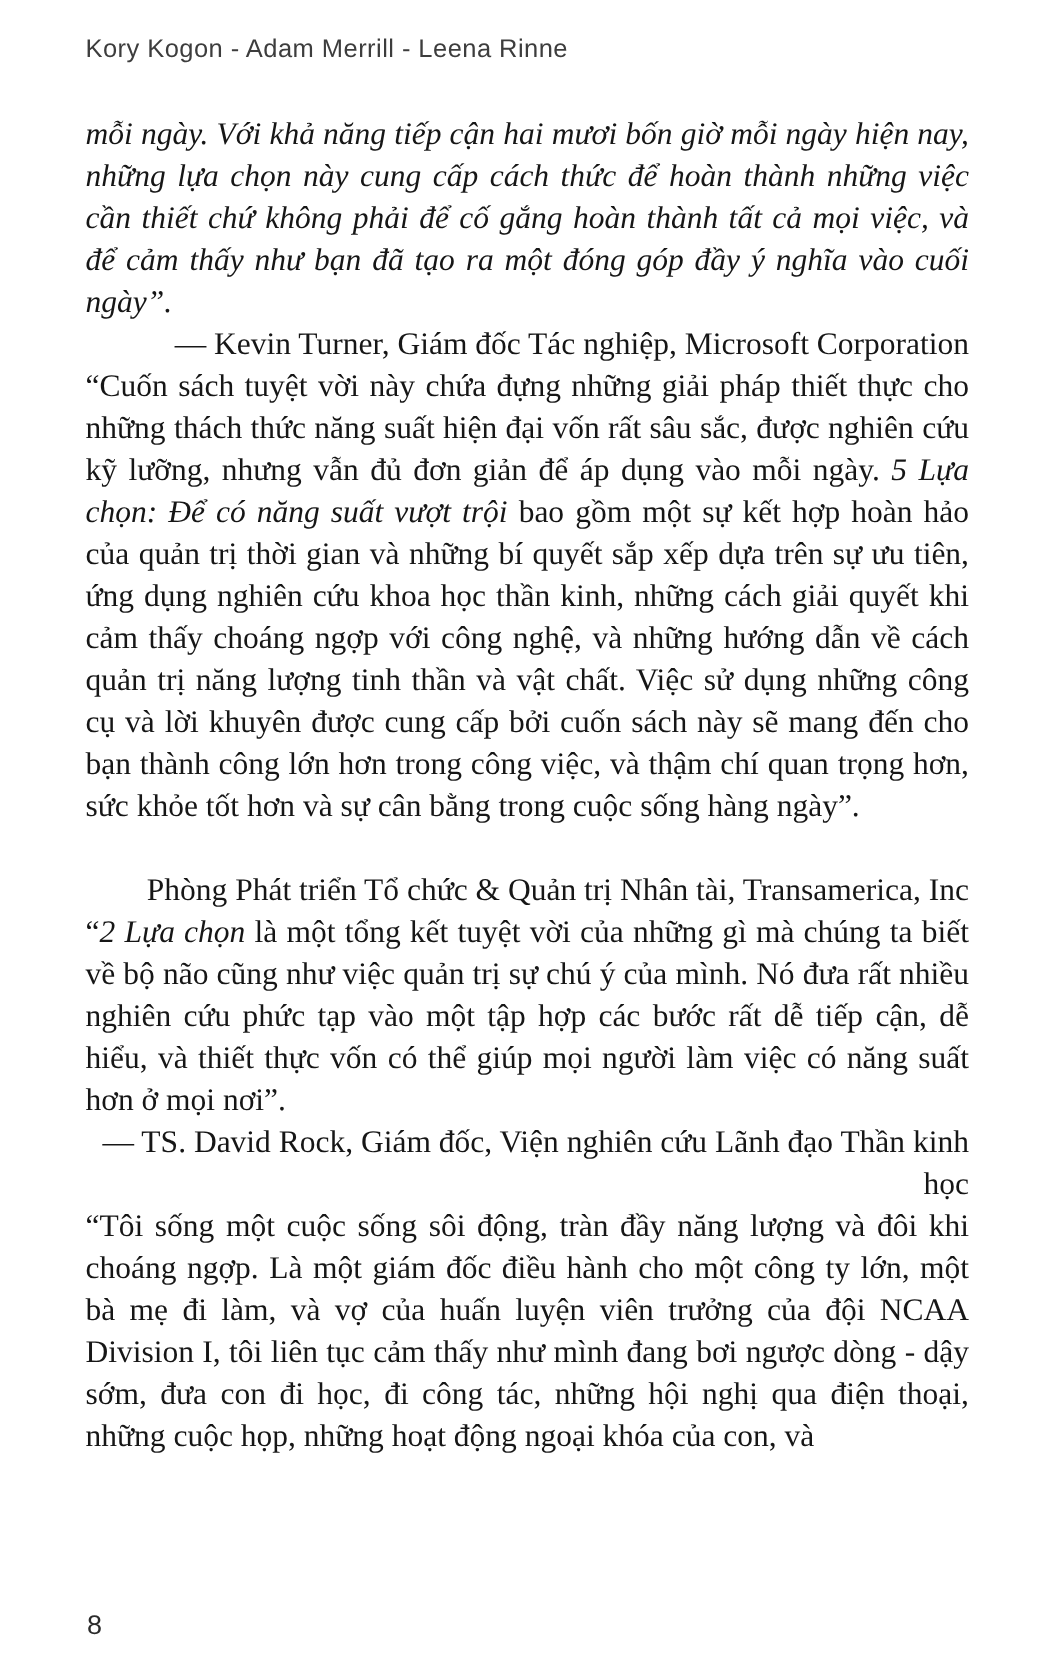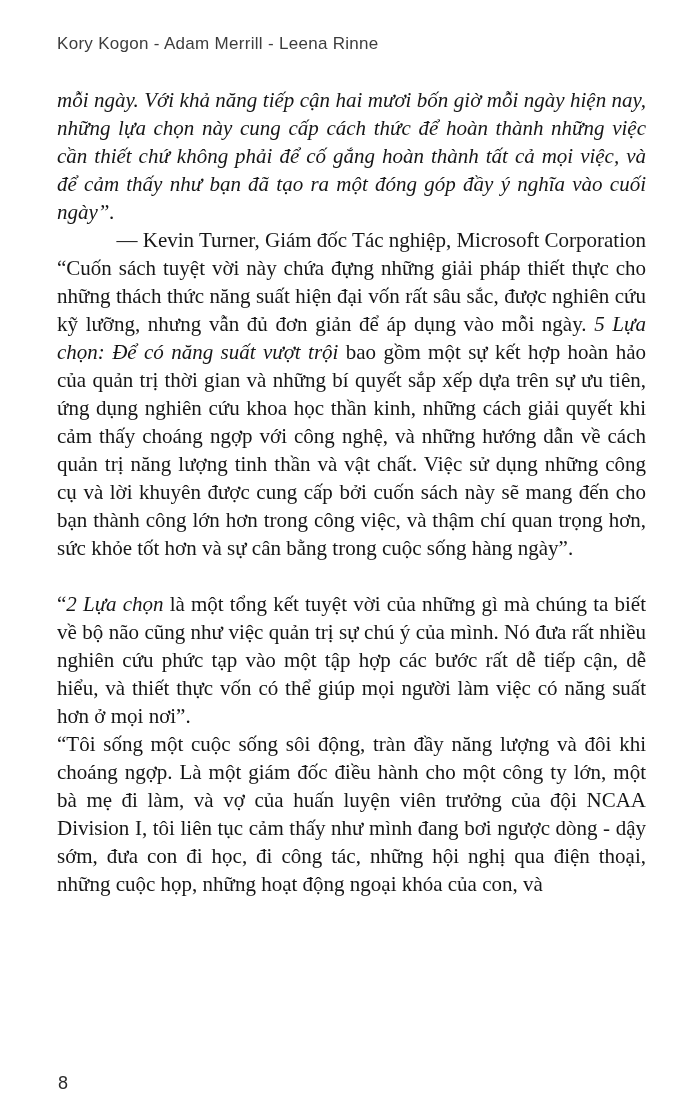--- a/index.html
+++ b/index.html
@@ -11,21 +11,21 @@
     width: 700px;
     height: 1120px;
     overflow: hidden;
     font-family: "Liberation Serif", serif;
   }
   .page {
     position: relative;
     box-sizing: border-box;
     width: 700px;
     height: 1120px;
-    padding: 33px 54px 0 57px;
+    padding: 22px 54px 0 57px;
     background: #ffffff;
   }
   .running-header {
     font-family: "Liberation Sans", sans-serif;
     font-size: 17px;
     line-height: 22px;
     color: #3d3d3d;
     letter-spacing: 0.3px;
   }
   main.page-content {
@@ -61,19 +61,20 @@
 </head>
 <body>
 
 <div class="page">
   <div class="running-header">Kory Kogon - Adam Merrill - Leena Rinne</div>
 
   <main class="page-content">
       <p class="paragraph"><span>mỗi ngày. Với khả năng tiếp cận hai mươi bốn giờ mỗi ngày hiện nay, những lựa chọn này cung cấp cách thức để hoàn thành những việc cần thiết chứ không phải để cố gắng hoàn thành tất cả mọi việc, và để cảm thấy như bạn đã tạo ra một đóng góp đầy ý nghĩa vào cuối ngày”.</span></p>
       <p class="attribution"><span>— Kevin Turner, Giám đốc Tác nghiệp, Microsoft Corporation</span></p>
       <p class="paragraph"><span>“Cuốn sách tuyệt vời này chứa đựng những giải pháp thiết thực cho những thách thức năng suất hiện đại vốn rất sâu sắc, được nghiên cứu kỹ lưỡng, nhưng vẫn đủ đơn giản để áp dụng vào mỗi ngày. </span><i>5 Lựa chọn: Để có năng suất vượt trội</i><span> bao gồm một sự kết hợp hoàn hảo của quản trị thời gian và những bí quyết sắp xếp dựa trên sự ưu tiên, ứng dụng nghiên cứu khoa học thần kinh, những cách giải quyết khi cảm thấy choáng ngợp với công nghệ, và những hướng dẫn về cách quản trị năng lượng tinh thần và vật chất. Việc sử dụng những công cụ và lời khuyên được cung cấp bởi cuốn sách này sẽ mang đến cho bạn thành công lớn hơn trong công việc, và thậm chí quan trọng hơn, sức khỏe tốt hơn và sự cân bằng trong cuộc sống hàng ngày”.</span></p>
-      <p class="attribution"><br></p>
+      <p class="attribution"><br><span>Phòng Phát triển Tổ chức &amp; Quản trị Nhân tài, Transamerica, Inc</span></p>
       <p class="paragraph"><span>“</span><i>2 Lựa chọn</i><span> là một tổng kết tuyệt vời của những gì mà chúng ta biết về bộ não cũng như việc quản trị sự chú ý của mình. Nó đưa rất nhiều nghiên cứu phức tạp vào một tập hợp các bước rất dễ tiếp cận, dễ hiểu, và thiết thực vốn có thể giúp mọi người làm việc có năng suất hơn ở mọi nơi”.</span></p>
+      <p class="attribution"><span>— TS. David Rock, Giám đốc, Viện nghiên cứu Lãnh đạo Thần kinh học</span></p>
       <p class="paragraph"><span>“Tôi sống một cuộc sống sôi động, tràn đầy năng lượng và đôi khi choáng ngợp. Là một giám đốc điều hành cho một công ty lớn, một bà mẹ đi làm, và vợ của huấn luyện viên trưởng của đội NCAA Division I, tôi liên tục cảm thấy như mình đang bơi ngược dòng - dậy sớm, đưa con đi học, đi công tác, những hội nghị qua điện thoại, những cuộc họp, những hoạt động ngoại khóa của con, và</span></p>
     </main>
 
   <div class="page-number">8</div>
 </div>
 
 </body></html>

